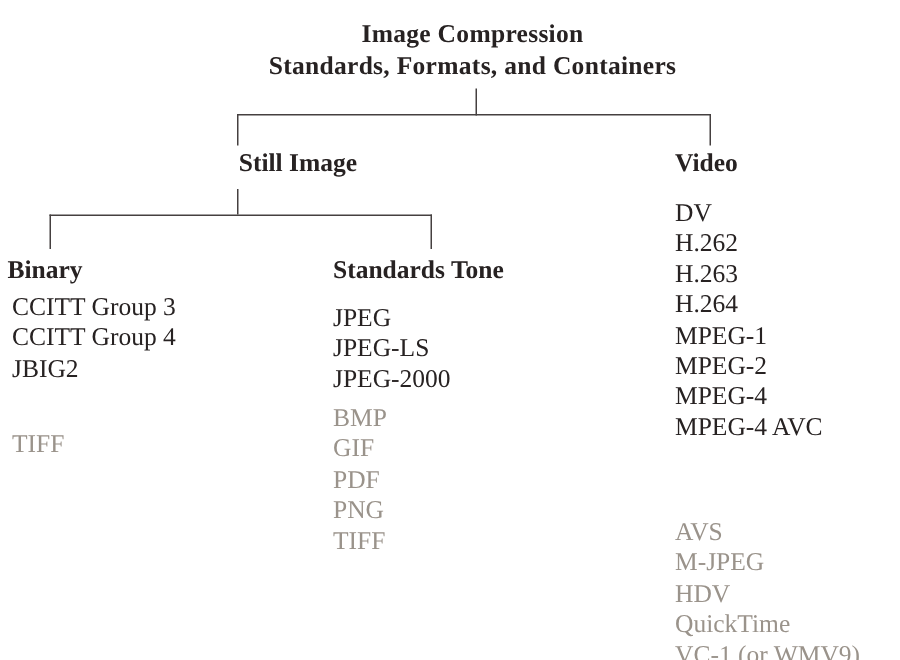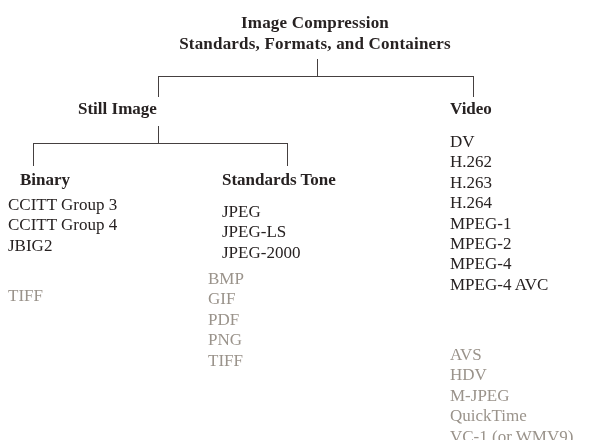--- a/index.html
+++ b/index.html
@@ -15,21 +15,21 @@
   .line{position:absolute;background:#454040;}
   .title{
     position:absolute;left:165px;top:12px;width:300px;
     text-align:center;font-weight:bold;font-size:17px;line-height:21px;
     letter-spacing:0.2px;
   }
   .heading{
     position:absolute;font-weight:bold;font-size:17px;line-height:18px;
     white-space:nowrap;
   }
-  .center158{left:78px;width:160px;text-align:left;}
+  .center158{left:78px;width:160px;text-align:right;}
   .list{position:absolute;font-size:17px;line-height:20.4px;white-space:nowrap;}
   .muted{color:#9a938b;}
 </style>
 </head>
 <body>
 
 <div class="canvas">
 
   <div class="title">
     <div>Image Compression</div>
@@ -42,56 +42,56 @@
   <div class="line" style="left:473px;top:76px;width:1px;height:21px;"></div>
 
   <div class="heading center158" style="top:100px;">Still Image</div>
   <div class="heading" style="left:450px;top:100px;">Video</div>
 
   <div class="line" style="left:158px;top:126px;width:1px;height:17px;"></div>
   <div class="line" style="left:33px;top:143px;width:255px;height:1px;"></div>
   <div class="line" style="left:33px;top:143px;width:1px;height:23px;"></div>
   <div class="line" style="left:287px;top:143px;width:1px;height:23px;"></div>
 
-  <div class="heading" style="left:20px;top:171px;">Binary</div>
+  <div class="heading" style="left:5px;top:171px;">Binary</div>
   <div class="heading" style="left:222px;top:171px;">Standards Tone</div>
 
   <div class="list" style="left:8px;top:195px;">
       <div>CCITT Group 3</div>
       <div>CCITT Group 4</div>
       <div>JBIG2</div>
     </div>
   <div class="list muted" style="left:8px;top:286px;">
       <div>TIFF</div>
     </div>
 
   <div class="list" style="left:222px;top:202px;">
       <div>JPEG</div>
       <div>JPEG-LS</div>
       <div>JPEG-2000</div>
     </div>
-  <div class="list muted" style="left:208px;top:269px;">
+  <div class="list muted" style="left:222px;top:269px;">
       <div>BMP</div>
       <div>GIF</div>
       <div>PDF</div>
       <div>PNG</div>
       <div>TIFF</div>
     </div>
 
   <div class="list" style="left:450px;top:132px;">
       <div>DV</div>
       <div>H.262</div>
       <div>H.263</div>
       <div>H.264</div>
       <div>MPEG-1</div>
       <div>MPEG-2</div>
       <div>MPEG-4</div>
       <div>MPEG-4 AVC</div>
     </div>
   <div class="list muted" style="left:450px;top:327px;margin-top:18px;">
       <div>AVS</div>
+      <div>M-JPEG</div>
       <div>HDV</div>
-      <div>M-JPEG</div>
       <div>QuickTime</div>
       <div>VC-1 (or WMV9)</div>
     </div>
 
 </div>
 
 </body></html>

